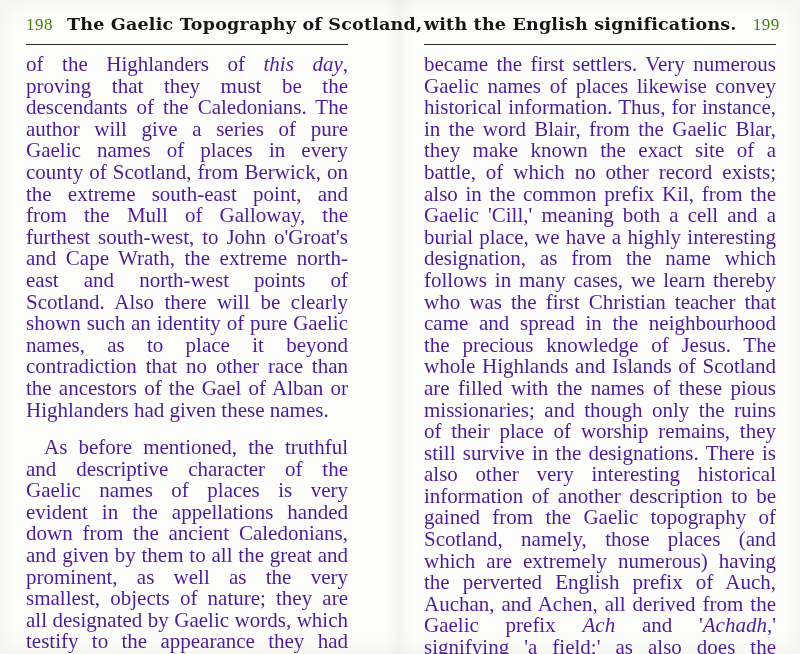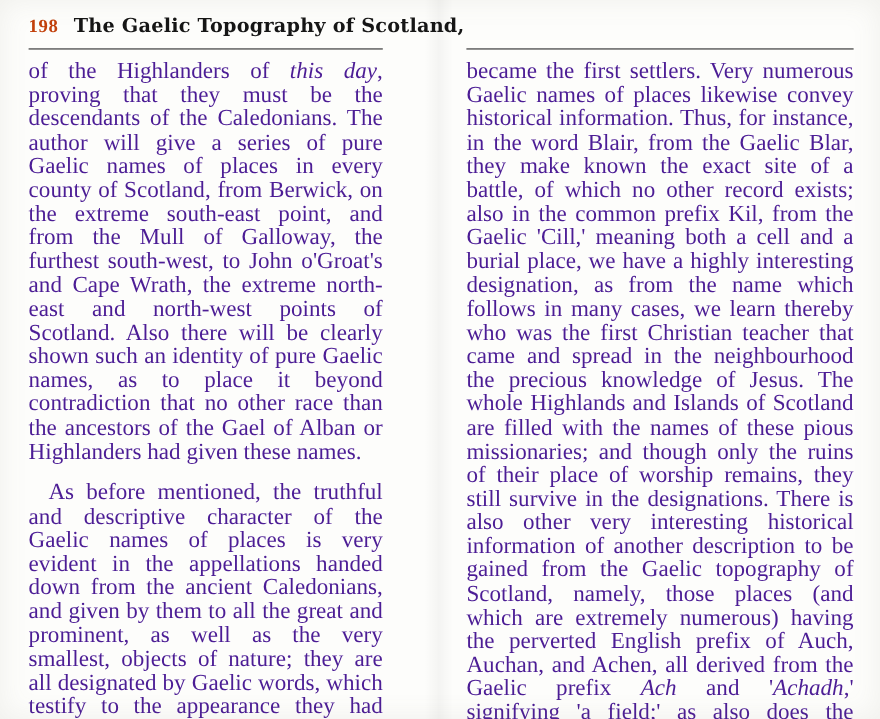--- a/index.html
+++ b/index.html
@@ -42,22 +42,21 @@
     left: 424px;
     top: 0;
     width: 352px;
     white-space: nowrap;
     text-align: right;
   }
   .folio {
     font-family: "Liberation Serif", serif;
     font-size: 17px;
     letter-spacing: 0.5px;
-    color: #c2410c;
-    font-weight: bold;
+    color: #4d7c0f;
   }
   .head-title {
     font-family: "DejaVu Serif", serif;
     font-size: 17.5px;
     font-weight: 700;
     letter-spacing: 0.2px;
     color: #161616;
     font-style: normal;
   }
   .head-left .head-title { margin-left: 10px; }
@@ -116,20 +115,24 @@
 </head>
 <body>
 
 <div class="page">
 
   <div class="head-row">
     <div class="head-left">
       <span class="folio">198</span>
       <span class="head-title">The Gaelic Topography of Scotland,</span>
     </div>
+    <div class="head-right">
+      <span class="head-title">with the English significations.</span>
+      <span class="folio">199</span>
+    </div>
   </div>
 
   <div class="rule left"></div>
   <div class="rule right"></div>
 
   <div class="col left">
     <p>of the Highlanders of <em>this day</em>, proving that they must be the descendants of the Caledonians. The author will give a series of pure Gaelic names of places in every county of Scotland, from Berwick, on the extreme south-east point, and from the Mull of Galloway, the furthest south-west, to John o'Groat's and Cape Wrath, the extreme north-east and north-west points of Scotland. Also there will be clearly shown such an identity of pure Gaelic names, as to place it beyond contradiction that no other race than the ancestors of the Gael of Alban or Highlanders had given these names.</p>
     <p class="indent">As before mentioned, the truthful and descriptive character of the Gaelic names of places is very evident in the appellations handed down from the ancient Caledonians, and given by them to all the great and prominent, as well as the very smallest, objects of nature; they are all designated by Gaelic words, which testify to the appearance they had when seen for the first time by the human eye, or the land trod by the human foot. A learned scholar (Dr Jamieson) declared that the Gaelic names of places were pictures of the country of the Highlanders. The topography to be noticed will also, in many instances, indicate the circumstances under which the primitive Gael first beheld the unoccupied regions where they</p>
   </div>
 

